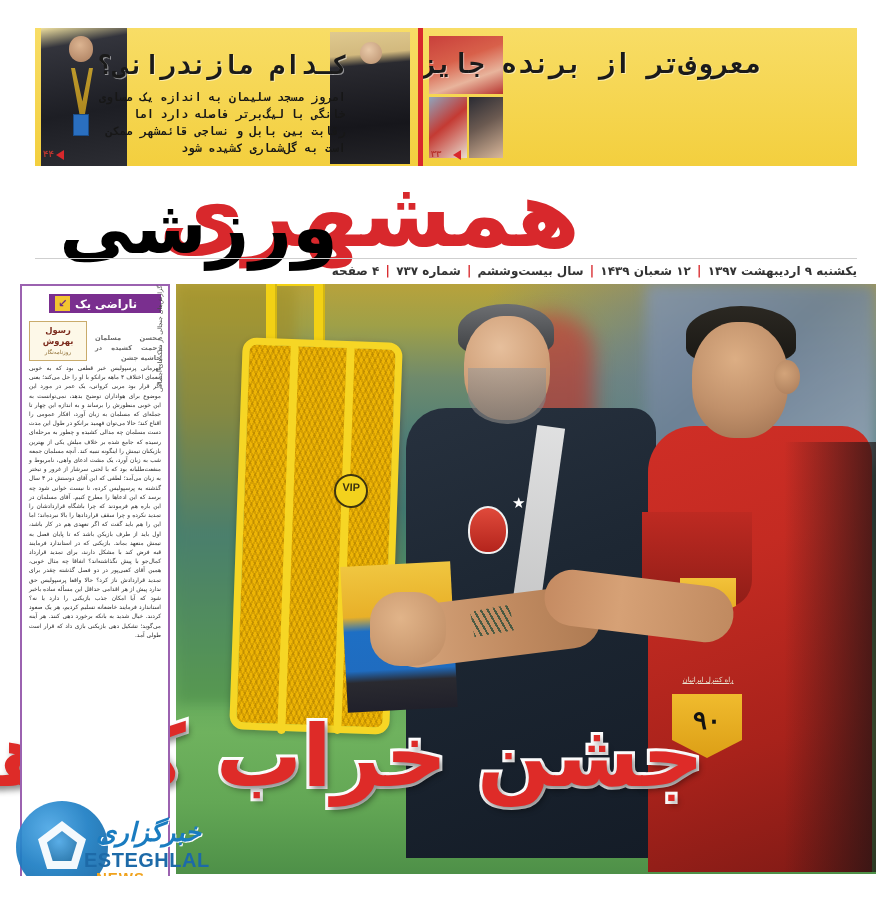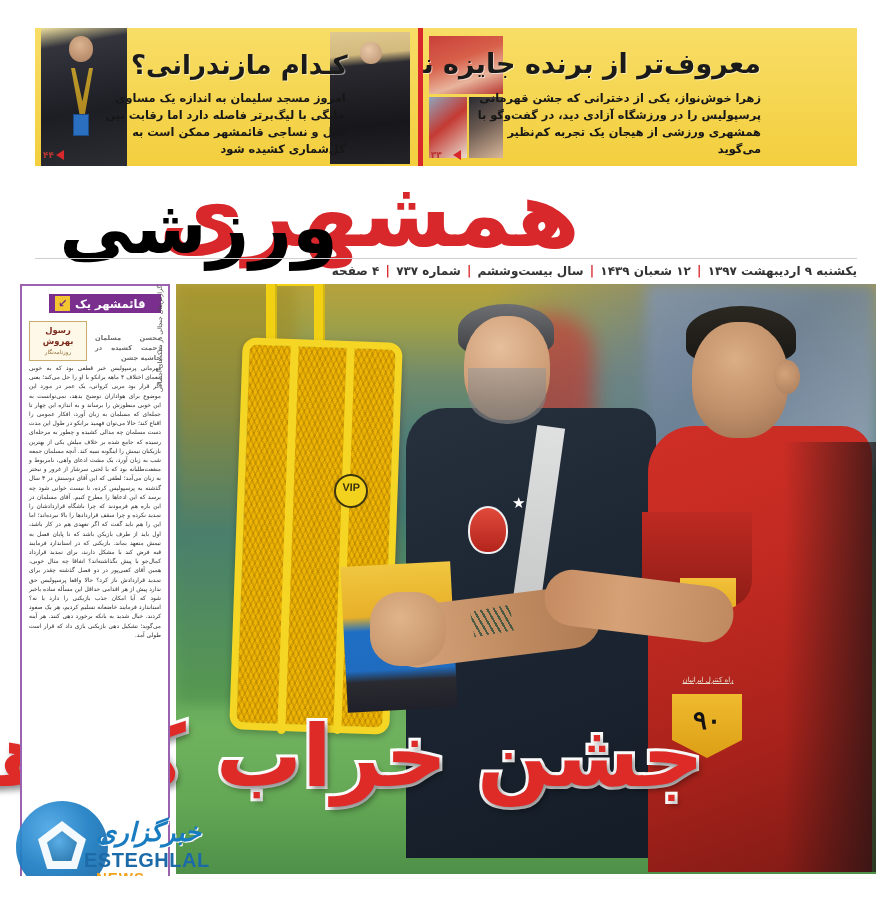--- a/index.html
+++ b/index.html
@@ -14,20 +14,21 @@
   .page { position: relative; width: 892px; height: 918px; background:#fff; }
 
   
   .teaser-strip {
     position: absolute; left: 35px; top: 28px; width: 822px; height: 138px;
     display: flex; flex-direction: row;
   }
   .teaser {
     position: relative; height: 138px; background: #f5d54e;
     overflow: hidden;
+    font-family: Liberation Mono, monospace;
   }
   .teaser.right { width: 437px; background: linear-gradient(180deg,#f8dd66 0%, #f3cf3e 100%); }
   .teaser.left  { width: 385px; background: linear-gradient(180deg,#f8dd66 0%, #f3cf3e 100%); }
   .teaser-divider {
     width: 5px; height: 138px; background: #d8282c; flex: 0 0 5px;
   }
   .teaser-title {
     position: absolute; right: 96px; top: 20px;
     font-size: 27px; font-weight: bold; color: #1a1a1a;
     letter-spacing: -1px; white-space: nowrap;
@@ -395,21 +396,20 @@
 
 <div class="page">
 
   <div class="teaser-strip">
 
     <div class="teaser right">
       <div class="tz-photo tz-r1"></div>
       <div class="tz-photo tz-r2"></div>
       <div class="tz-photo tz-r3"></div>
       <div class="teaser-title">معروف‌تر از برنده جایزه نوبل</div>
-      <div class="teaser-deck">زهرا خوش‌نواز، یکی از دخترانی که جشن قهرمانی پرسپولیس را در ورزشگاه آزادی دید، در گفت‌وگو با همشهری ورزشی از هیجان یک تجربه کم‌نظیر می‌گوید</div>
       <div class="pagemark">
         <span>۳۳</span>
         <span class="arrow"></span>
       </div>
     </div>
 
     <div class="teaser-divider"></div>
 
     <div class="teaser left">
       <div class="tz-left-man"></div>
@@ -487,21 +487,21 @@
       <div class="ear"></div>
       <div class="arm"></div>
     </div>
   </div>
 
   <div class="headline">جشن خراب کن‌ها</div>
 
 
   <div class="sidebar">
     <div class="sb-badge">
-      <span class="sb-badge-label">قائمشهر یک</span>
+      <span class="sb-badge-label">ناراضی یک</span>
       <span class="sb-badge-icon">↙</span>
     </div>
     <div class="sb-author">
       <div class="sb-author-name">رسول بهروش</div>
       <div class="sb-author-role">روزنامه‌نگار</div>
     </div>
     <div class="sb-lead">محسن مسلمان زحمت کشیده در حاشیه جشن</div>
     <div class="sb-body">قهرمانی پرسپولیس خبر قطعی بود که به خوبی معمای اختلاف ۴ ماهه برانکو با او را حل می‌کند؛ یعنی اگر قرار بود مربی کرواتی، یک عمر در مورد این موضوع برای هواداران توضیح بدهد، نمی‌توانست به این خوبی منظورش را برساند و به اندازه این چهار تا جمله‌ای که مسلمان به زبان آورد، افکار عمومی را اقناع کند؛ حالا می‌توان فهمید برانکو در طول این مدت دست مسلمان چه مدالی کشیده و چطور به مرحله‌ای رسیده که جامع شده بر خلاف میلش یکی از بهترین بازیکنان تیمش را اینگونه تنبیه کند. آنچه مسلمان جمعه شب به زبان آورد، یک مشت ادعای واهی، نامربوط و منفعت‌طلبانه بود که با لحنی سرشار از غرور و تبختر به زبان می‌آمد؛ لطفی که‌ این آقای دوستش در ۳ سال گذشته به پرسپولیس کرده، تا نیست خوانی شود چه برسد که این ادعاها را مطرح کنیم. آقای مسلمان در این باره هم فرمودند که چرا باشگاه قراردادشان را تمدید نکرده و چرا سقف قراردادها را بالا نبرده‌اند؛ اما این را هم باید گفت که اگر تعهدی هم در کار باشد، اول باید از طرف بازیکن باشد که تا پایان فصل به تیمش متعهد بماند. بازیکنی که در استاندارد فرمایند قبه فرض کند با مشکل دارند، برای تمدید قرارداد کمال‌جو با پیش نگذاشته‌اند؟ اتفاقا چه مثال خوبی، همین آقای کعبی‌پور در دو فصل گذشته چقدر برای تمدید قراردادش ناز کرد؟ حالا واقعا پرسپولیس حق ندارد پیش از هر اقدامی حداقل ‌این مسأله ساده باخبر شود که آیا امکان جذب بازیکنی را دارد یا نه؟ استاندارد فرمایند خاضعانه تسلیم کردیم، هر یک صعود کردند. خیال شدید به بانکه برخورد دهی کنند. هر آینه می‌گوید؛ تشکیل دهی بازیکنی بازی داد که قرار است طولی آمد.</div>
   </div>
   <div class="sb-vert">گزارش‌های جنجالی در شبکه‌های اجتماعی</div>

